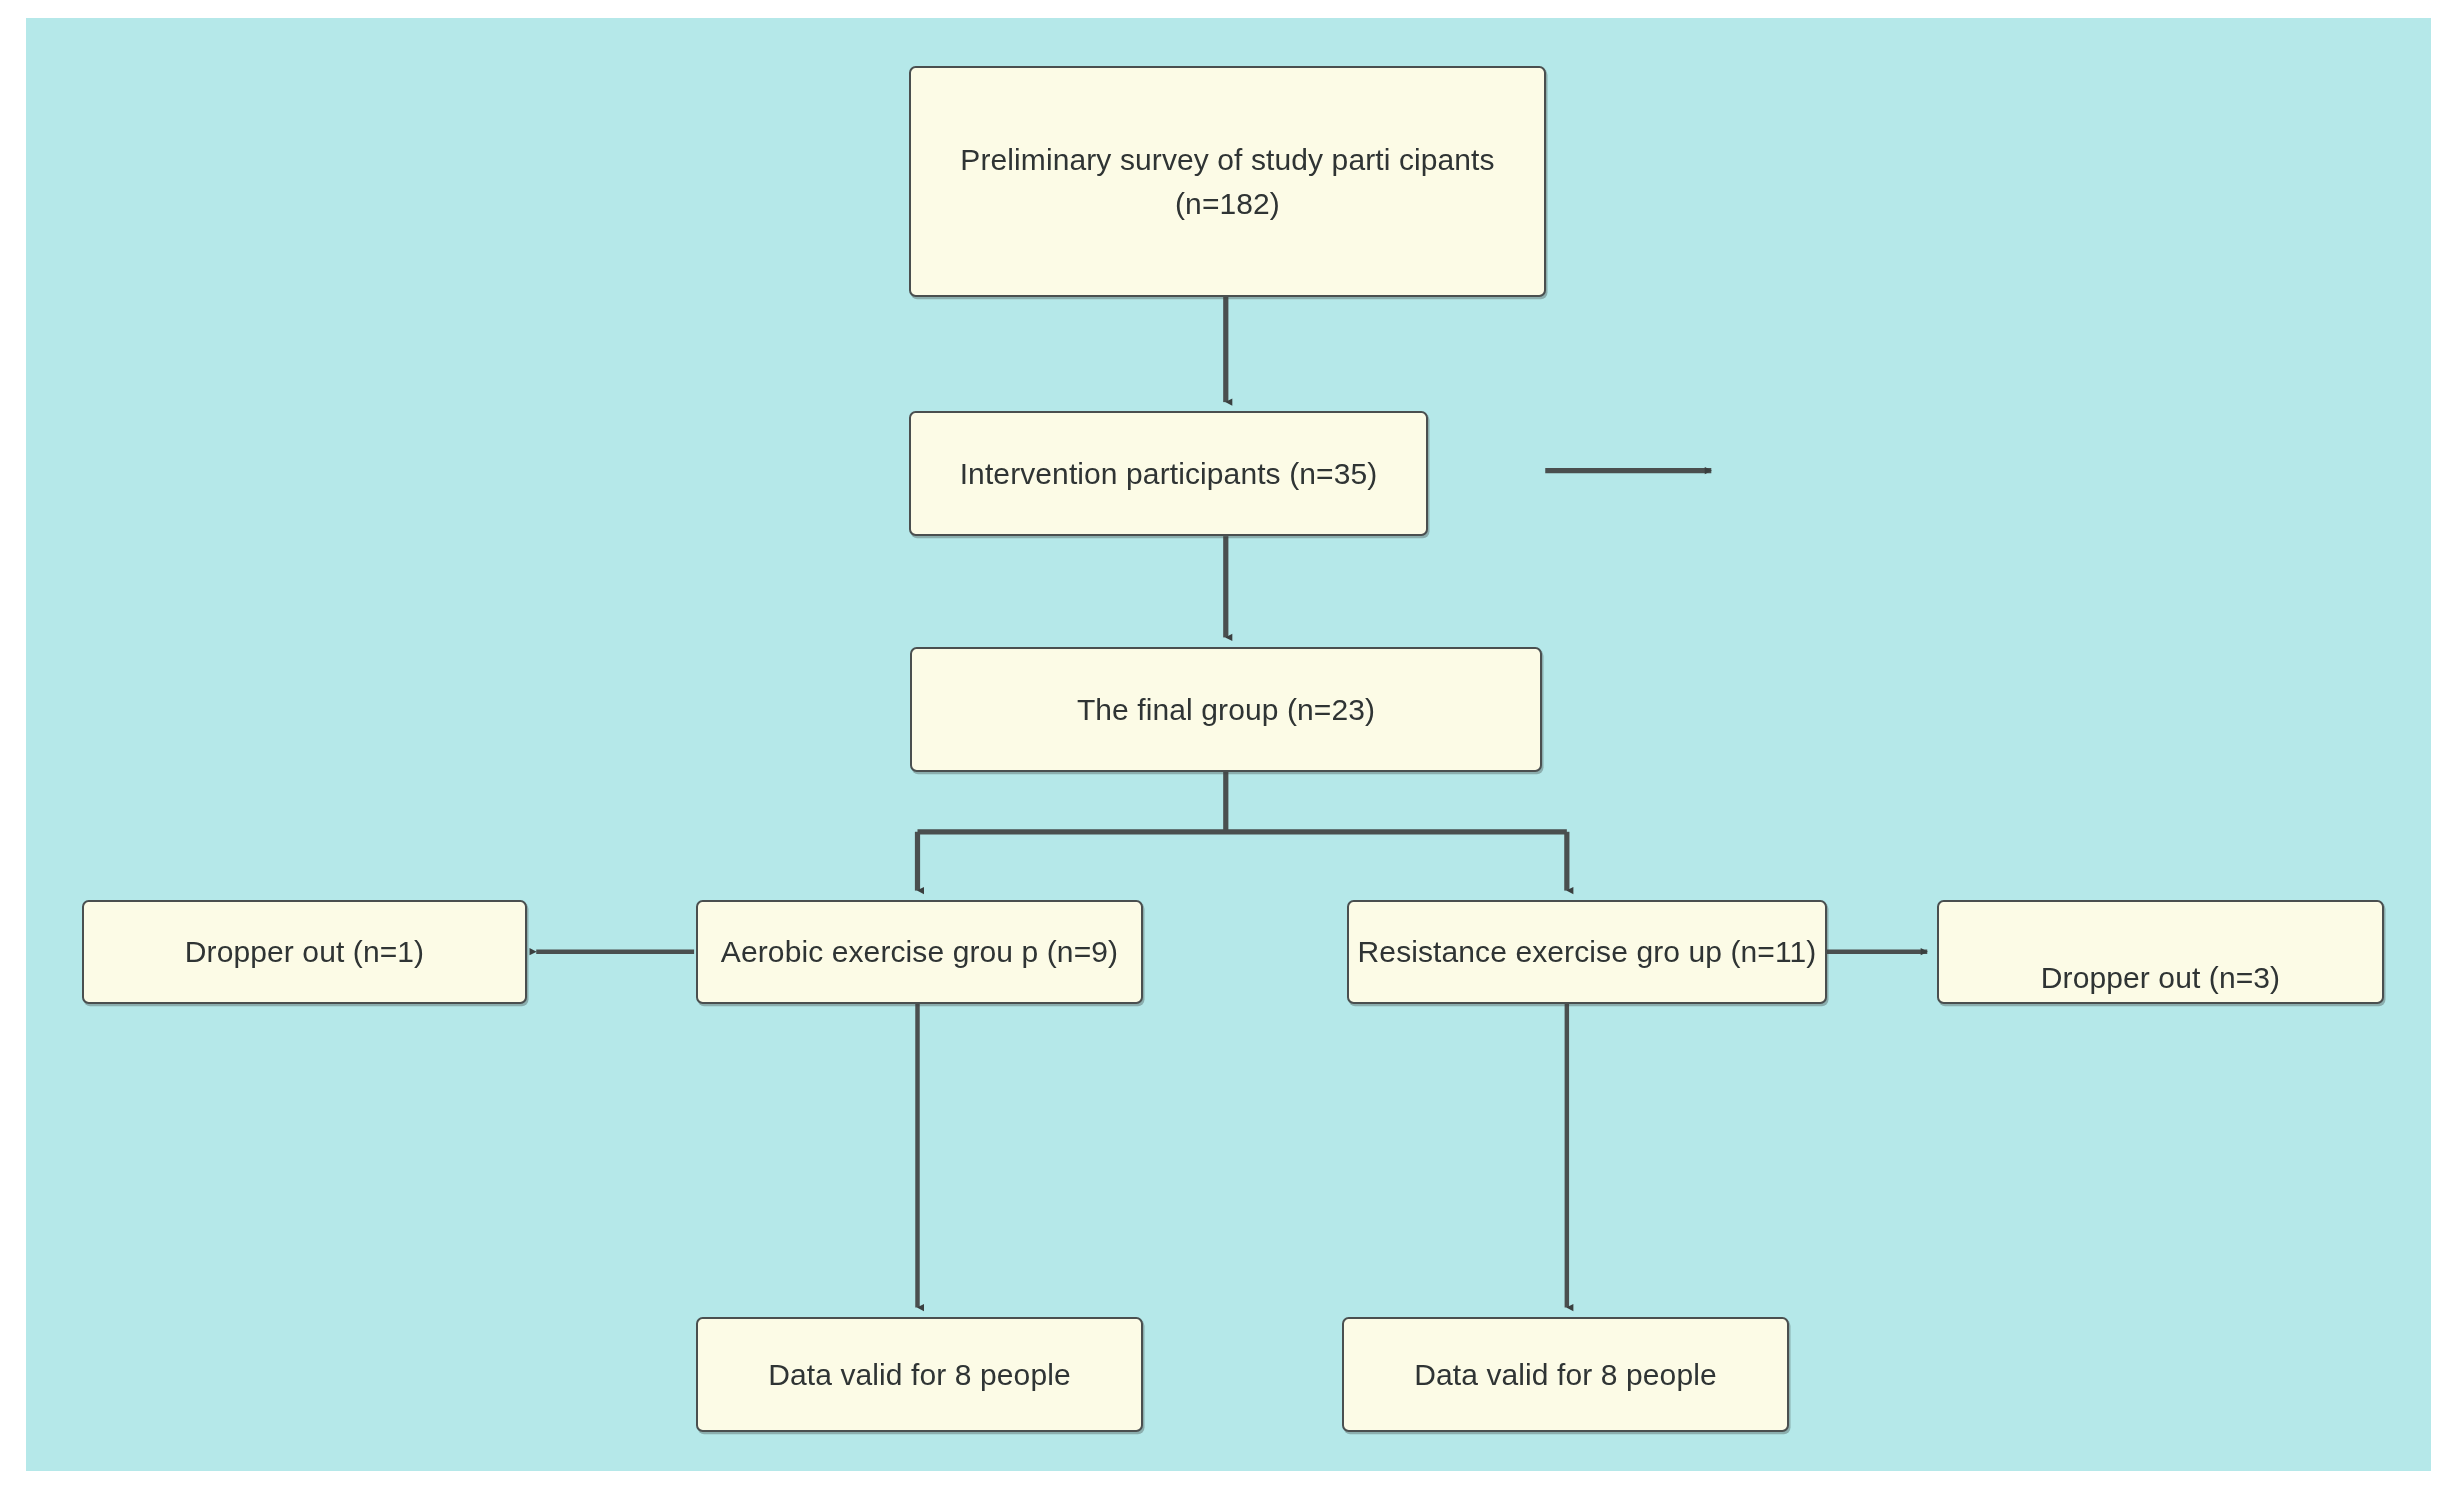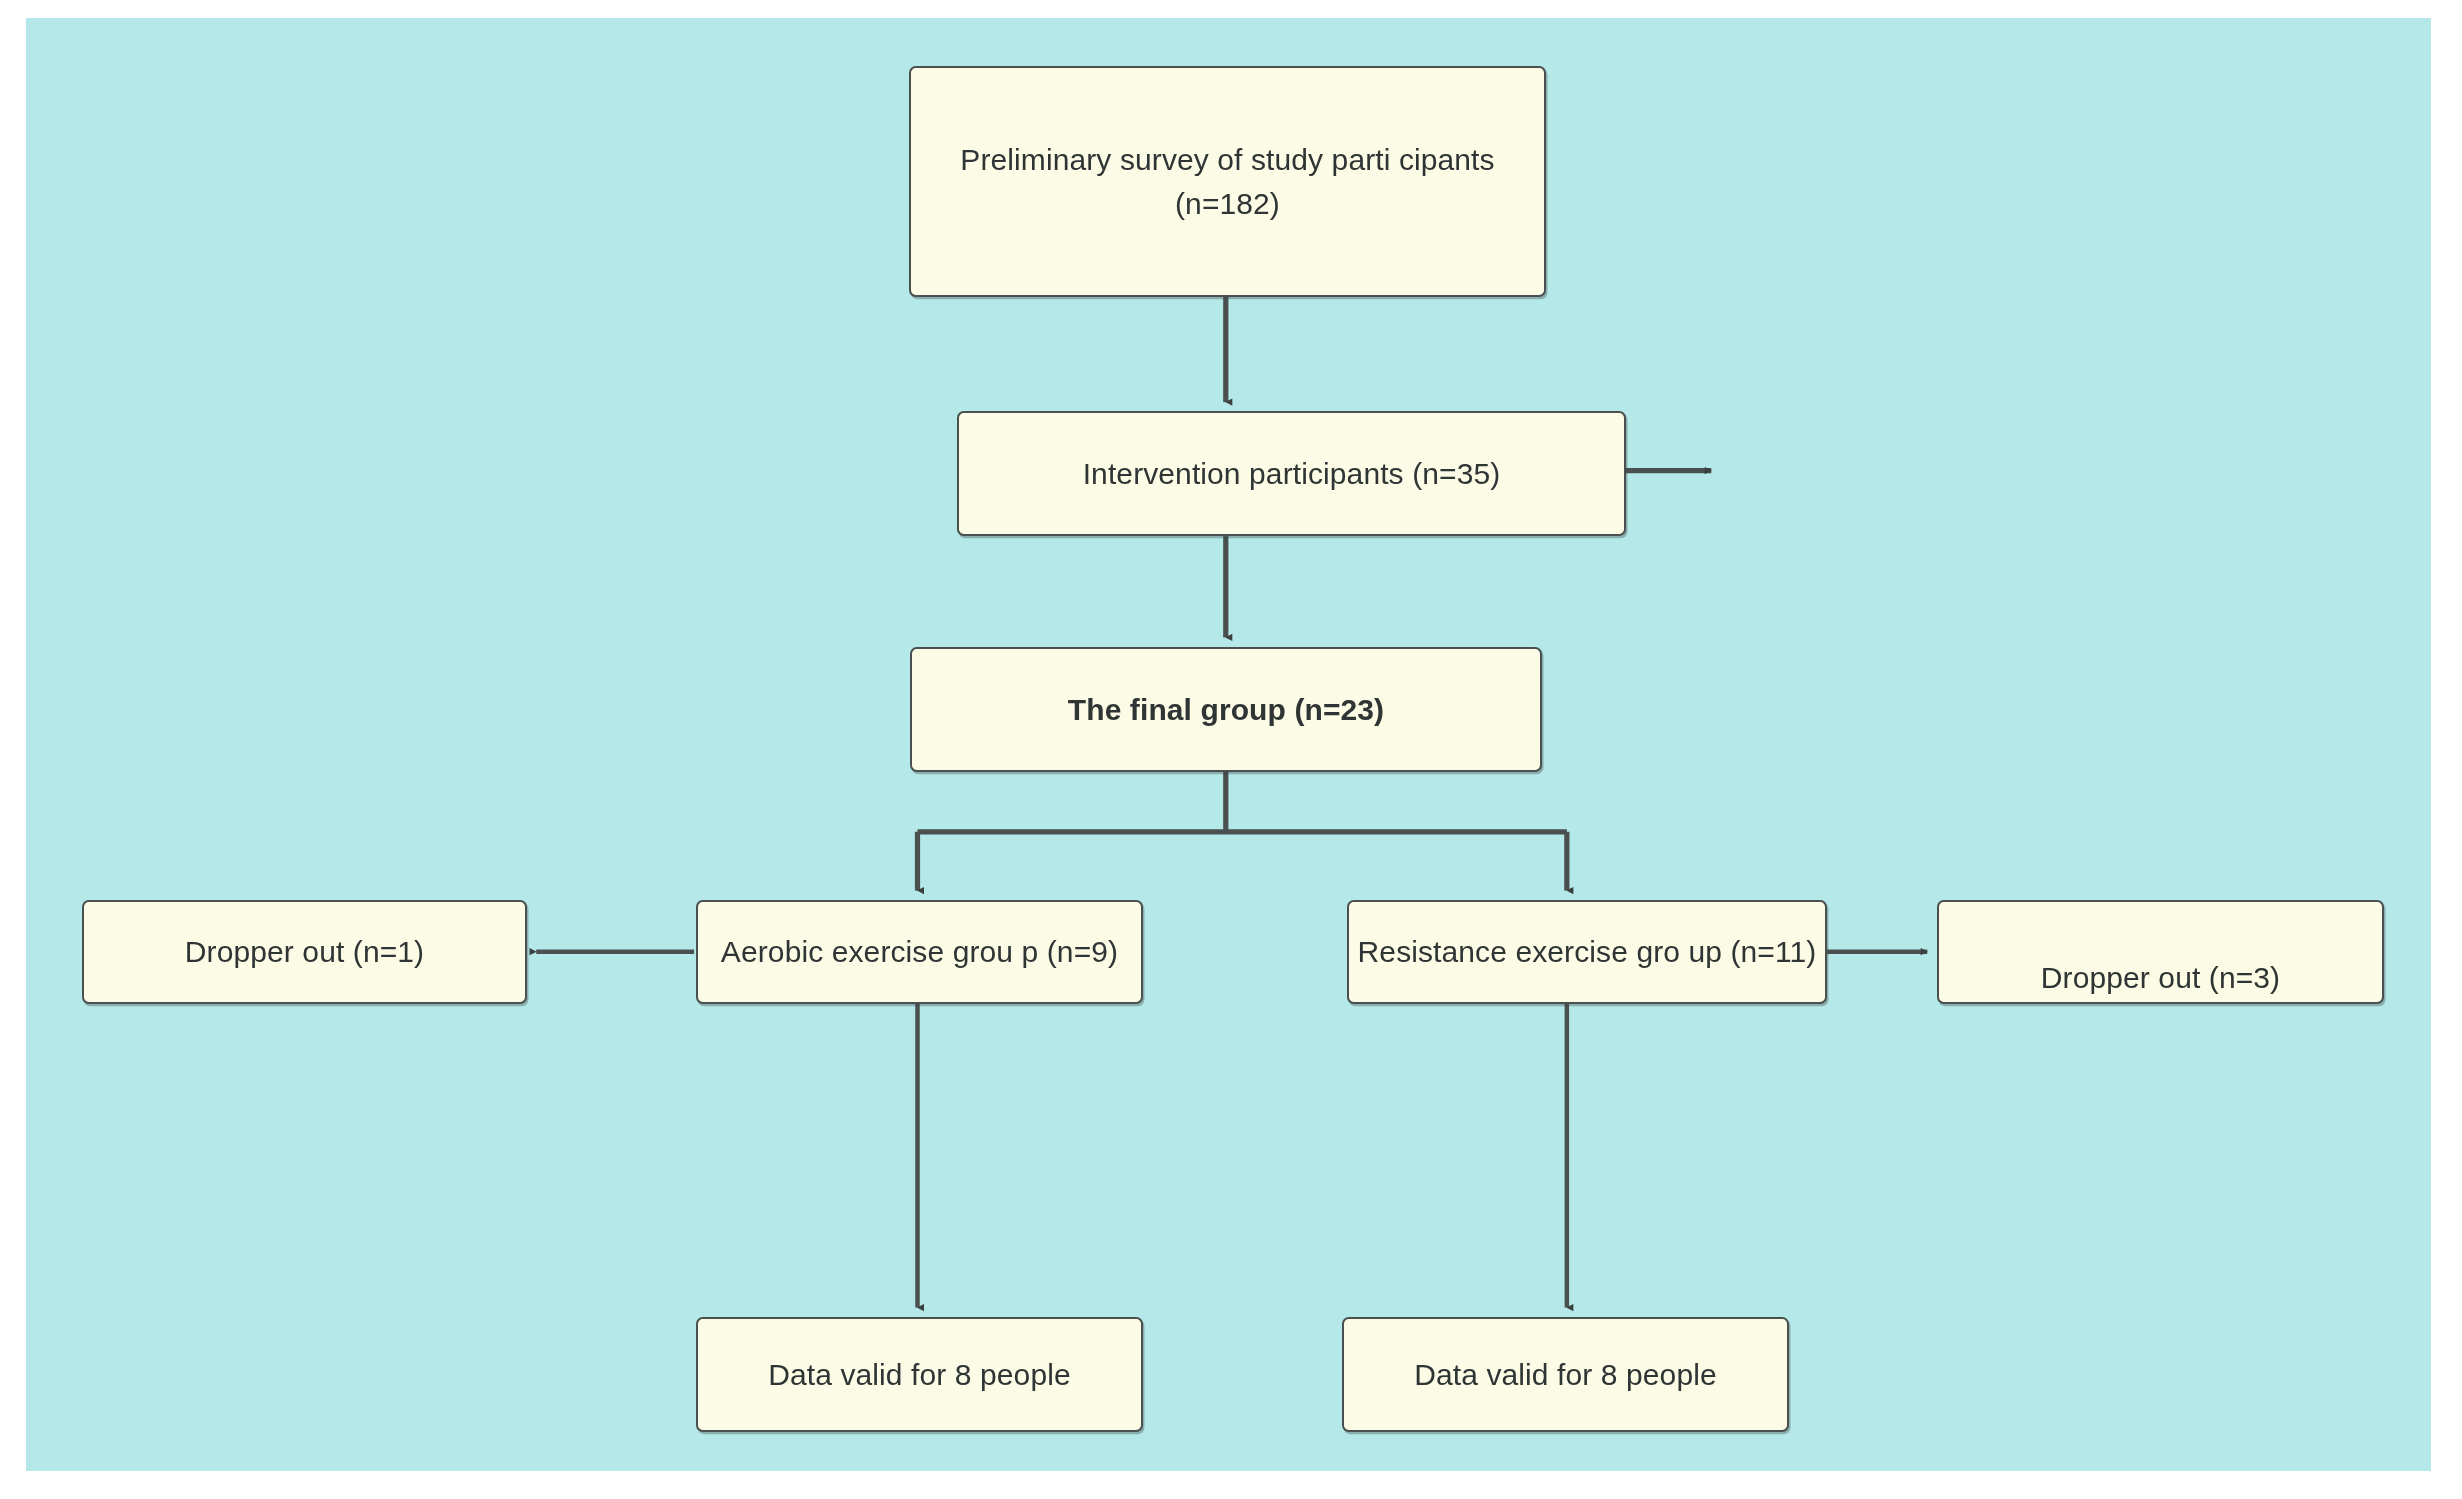--- a/index.html
+++ b/index.html
@@ -99,26 +99,26 @@
       <path d="M1232,1348 L1232,1756" marker-end="url(#arrowDown)" stroke-width="6"></path>
 
       <path d="M2104,1348 L2104,1756" marker-end="url(#arrowDown)" stroke-width="6"></path>
     </g>
   </svg>
 
   <div class="node" style="left:909px; top:66px; width:637px; height:231px;">
     <span class="label">Preliminary survey of study parti cipants  (n=182)</span>
   </div>
 
-  <div class="node" style="left:957px; top:411px; width:669px; height:125px;justify-content:center;">
+  <div class="node" style="left:909px; top:411px; width:519px; height:125px;justify-content:center;">
     <span class="label">Intervention participants (n=35)</span>
   </div>
 
 
-  <div class="node" style="left:910px; top:647px; width:632px; height:125px;font-weight:bold;">
+  <div class="node" style="left:910px; top:647px; width:632px; height:125px;">
     <span class="label">The final group  (n=23)</span>
   </div>
 
   <div class="node" style="left:696px; top:900px; width:447px; height:104px;">
     <span class="label">Aerobic exercise grou p (n=9)</span>
   </div>
 
   <div class="node" style="left:1327px; top:900px; width:480px; height:104px;margin-left:20px;">
     <span class="label">Resistance exercise gro up (n=11)</span>
   </div>

